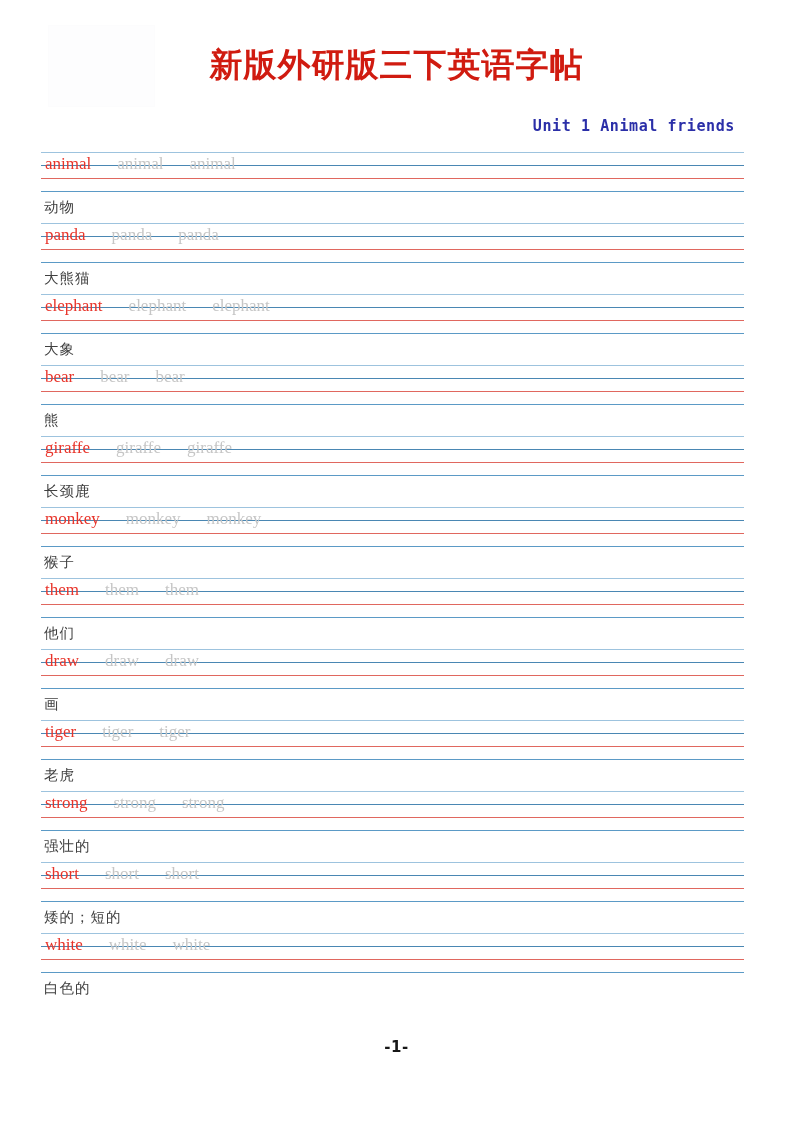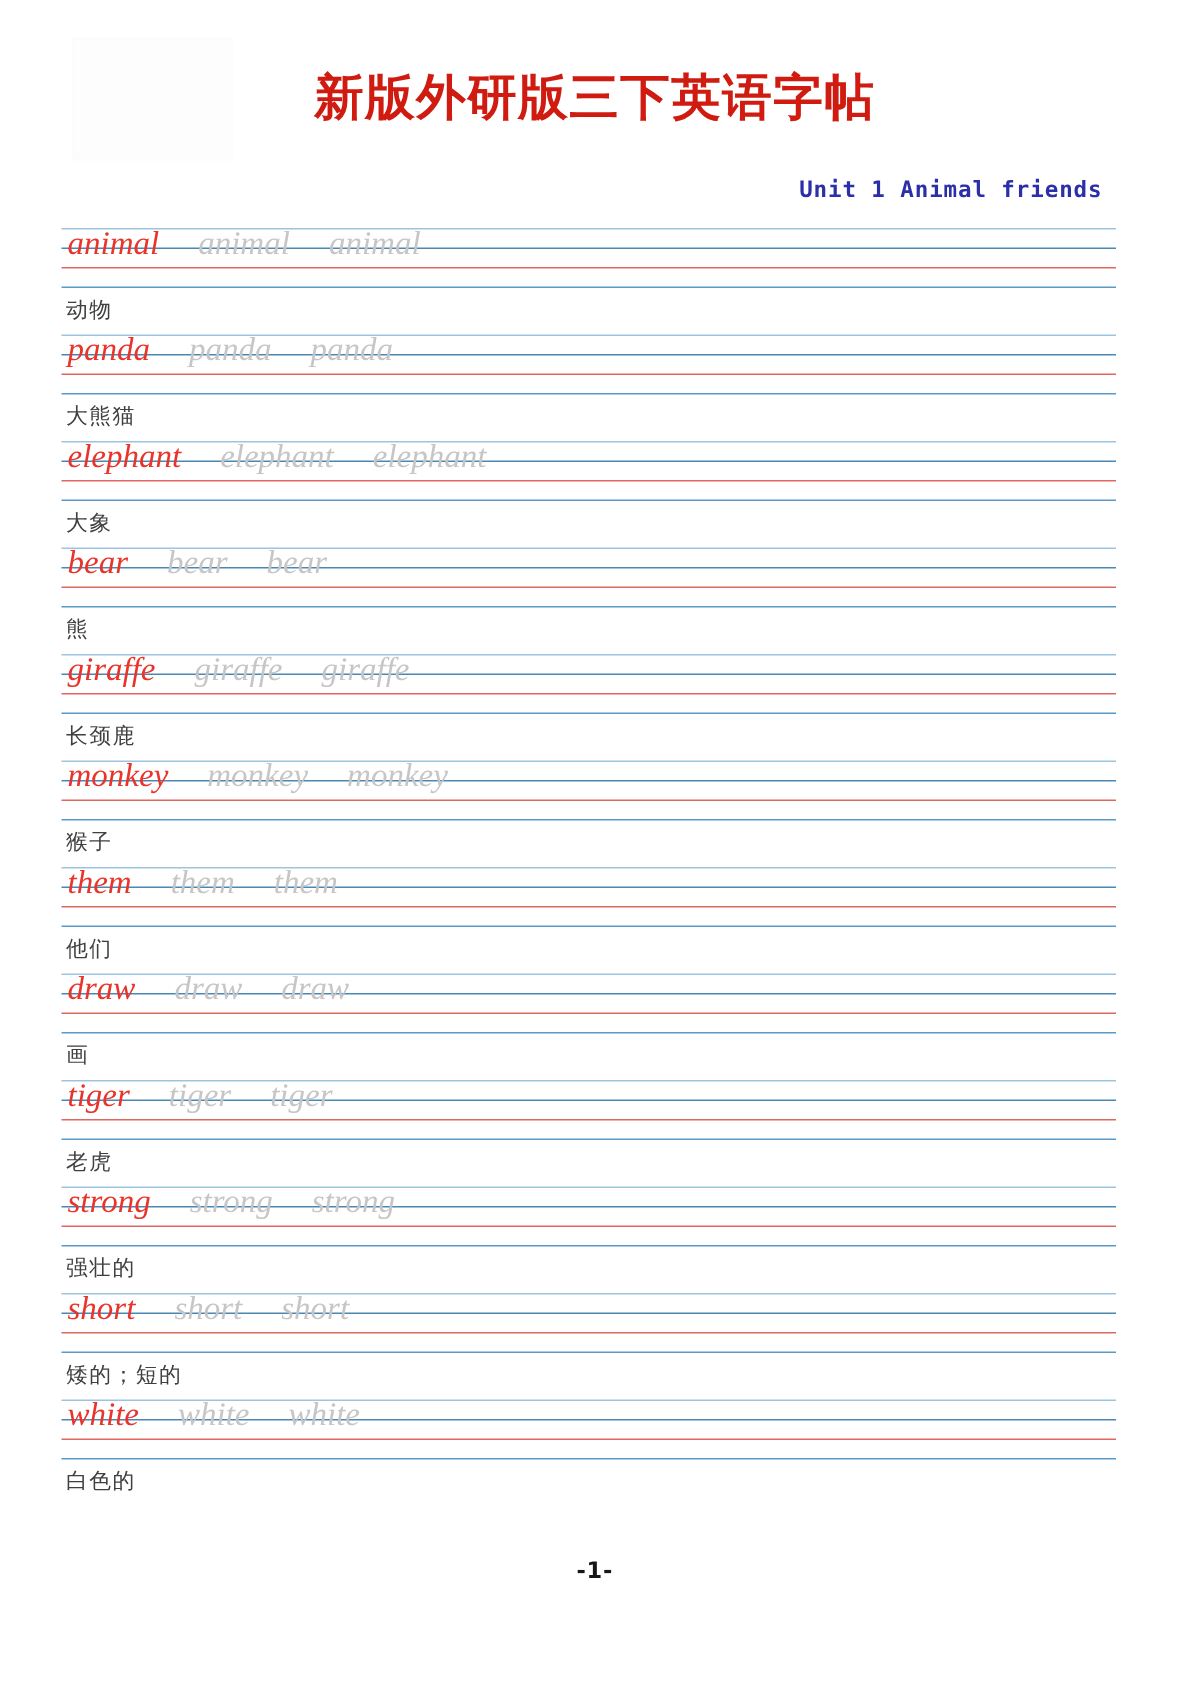--- a/index.html
+++ b/index.html
@@ -84,24 +84,23 @@
   .rule.r-base   { top: 26px; border-top-color: #e0675f; border-top-width: 1.8px; }
   .rule.r-bottom { top: 39px; border-top-color: #5b9ac6; }
 
   
   .word-line {
     position: absolute;
     left: 4px;
     top: -5px;
     height: 34px;
     display: flex;
-    align-items: flex-start;
+    align-items: center;
     font-family: "Liberation Serif", "DejaVu Serif", serif;
-    font-style: italic;
-    font-size: 22px;
+    font-size: 17px;
     line-height: 30px;
     white-space: pre;
   }
   .word-line .w {
     display: inline-block;
     margin-right: 26px;
   }
   .word-line .w-red {
     color: #e8342a;
   }

